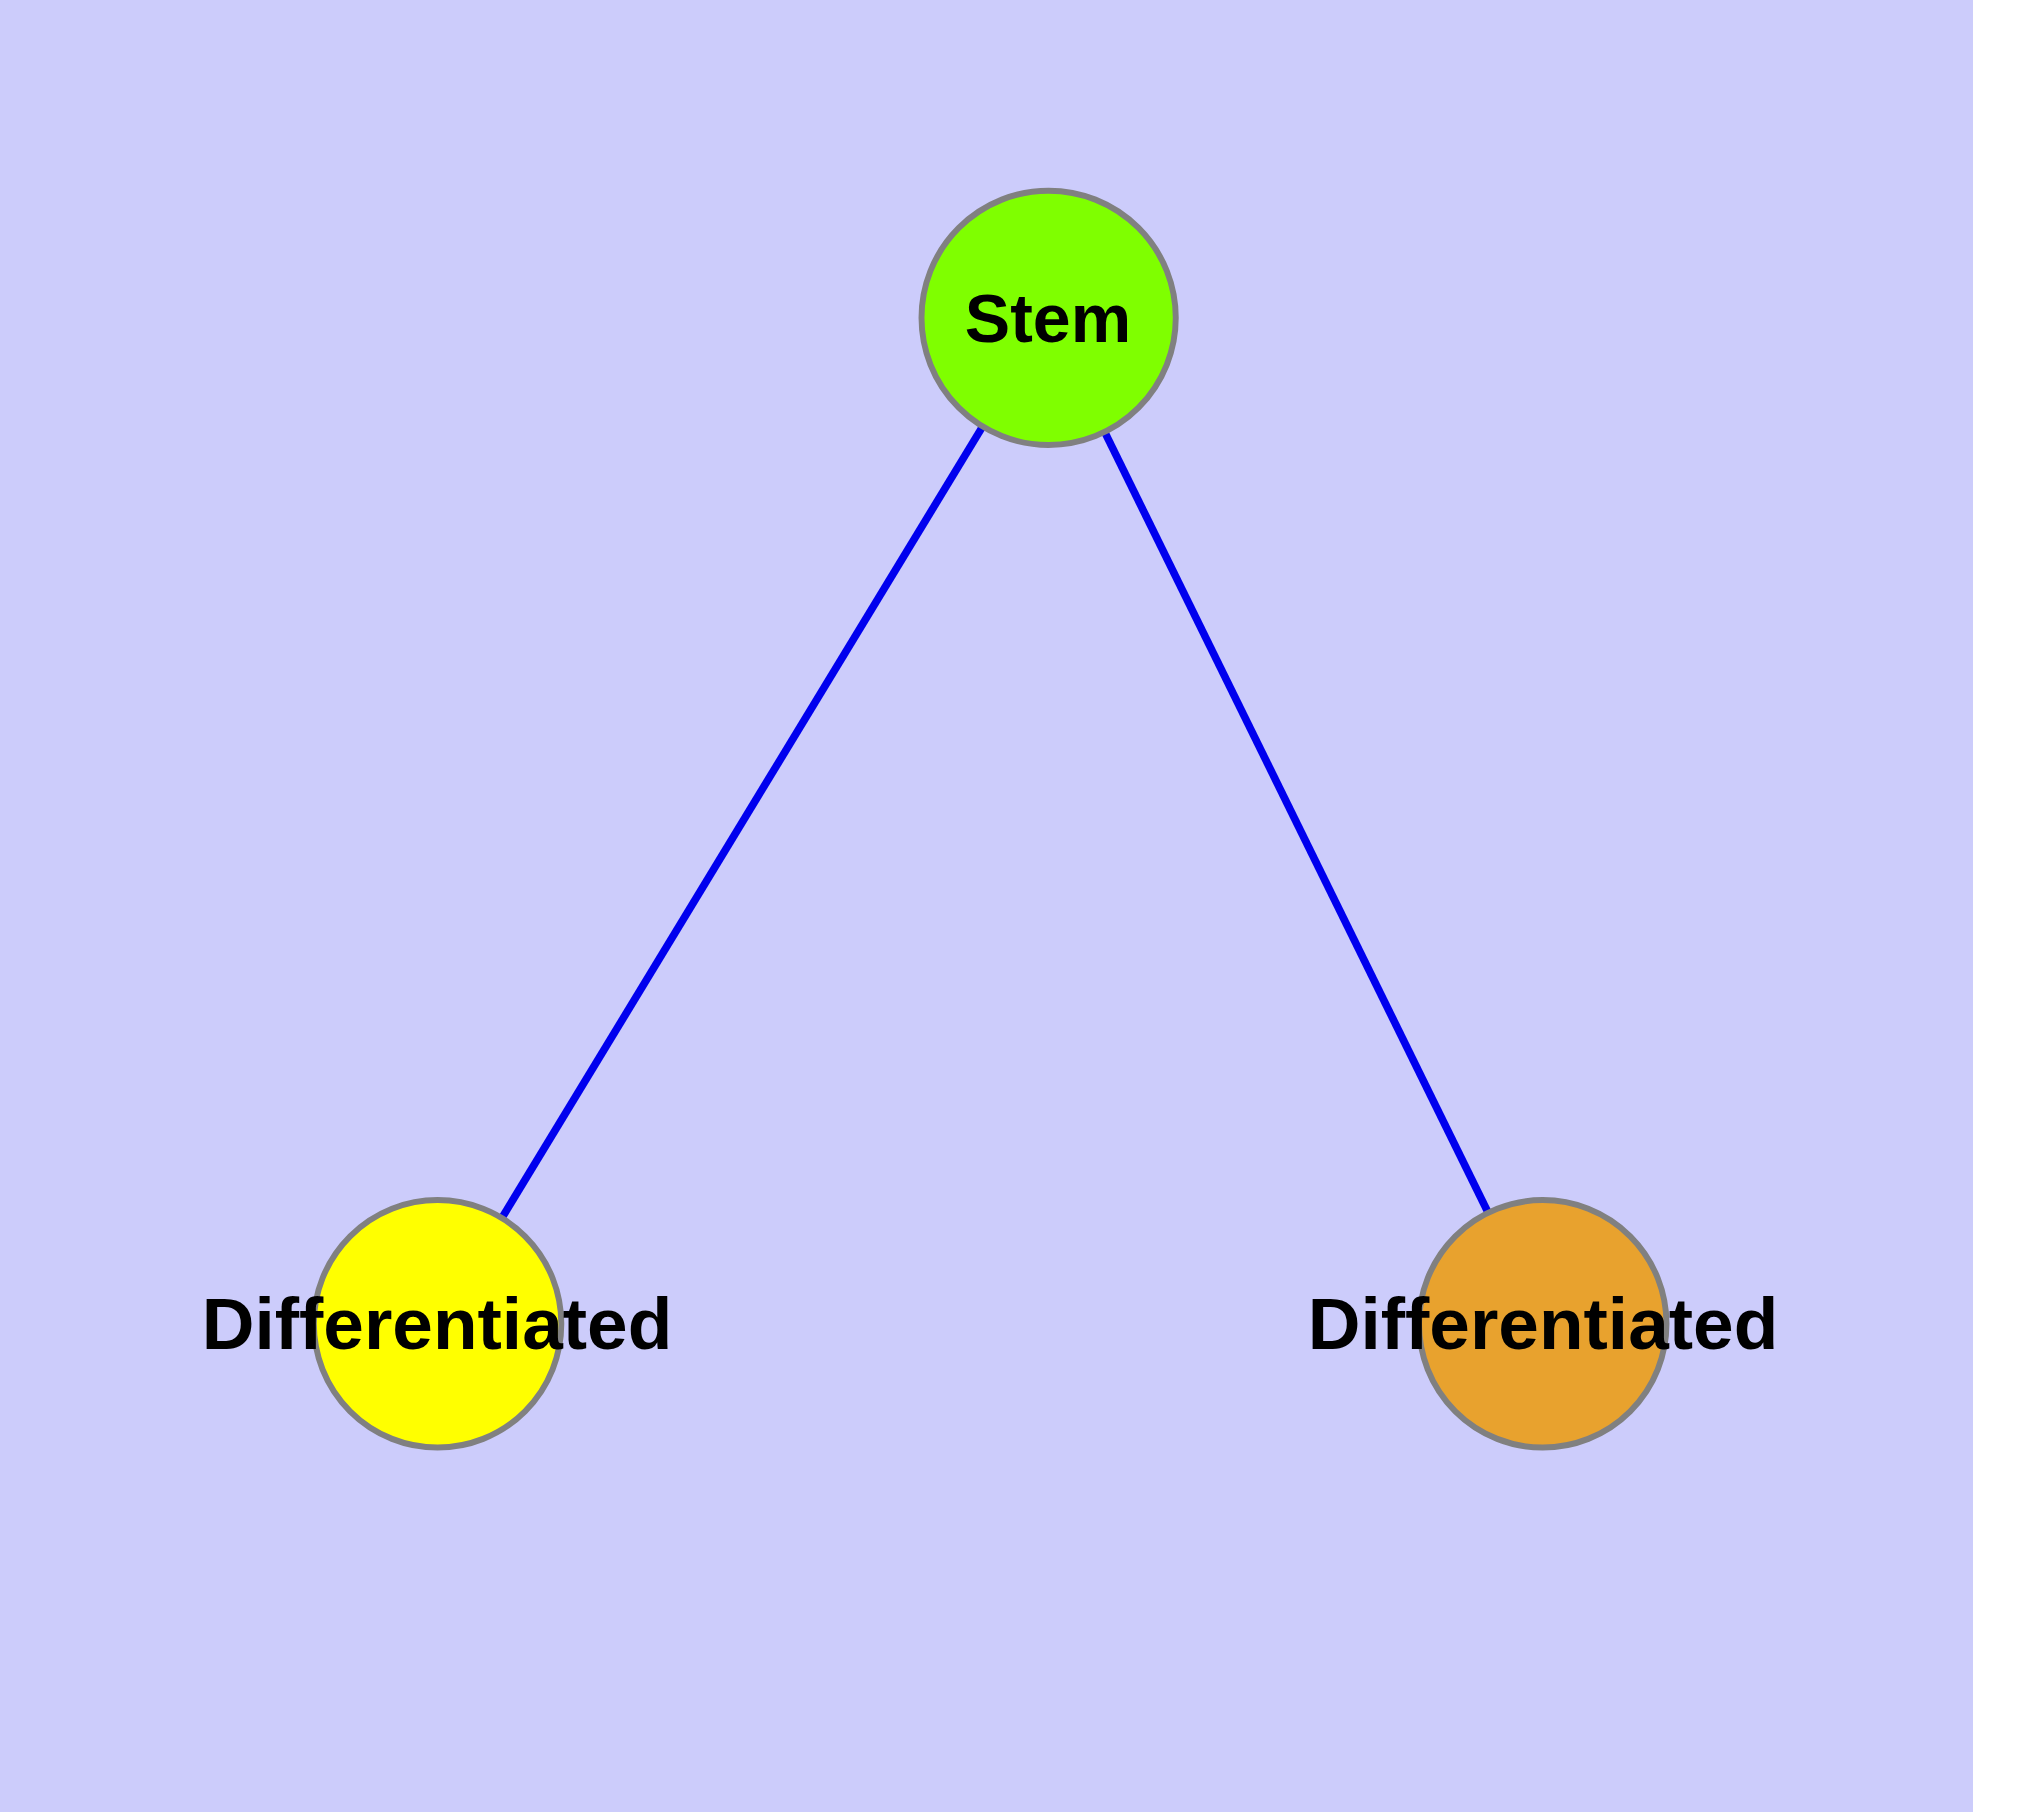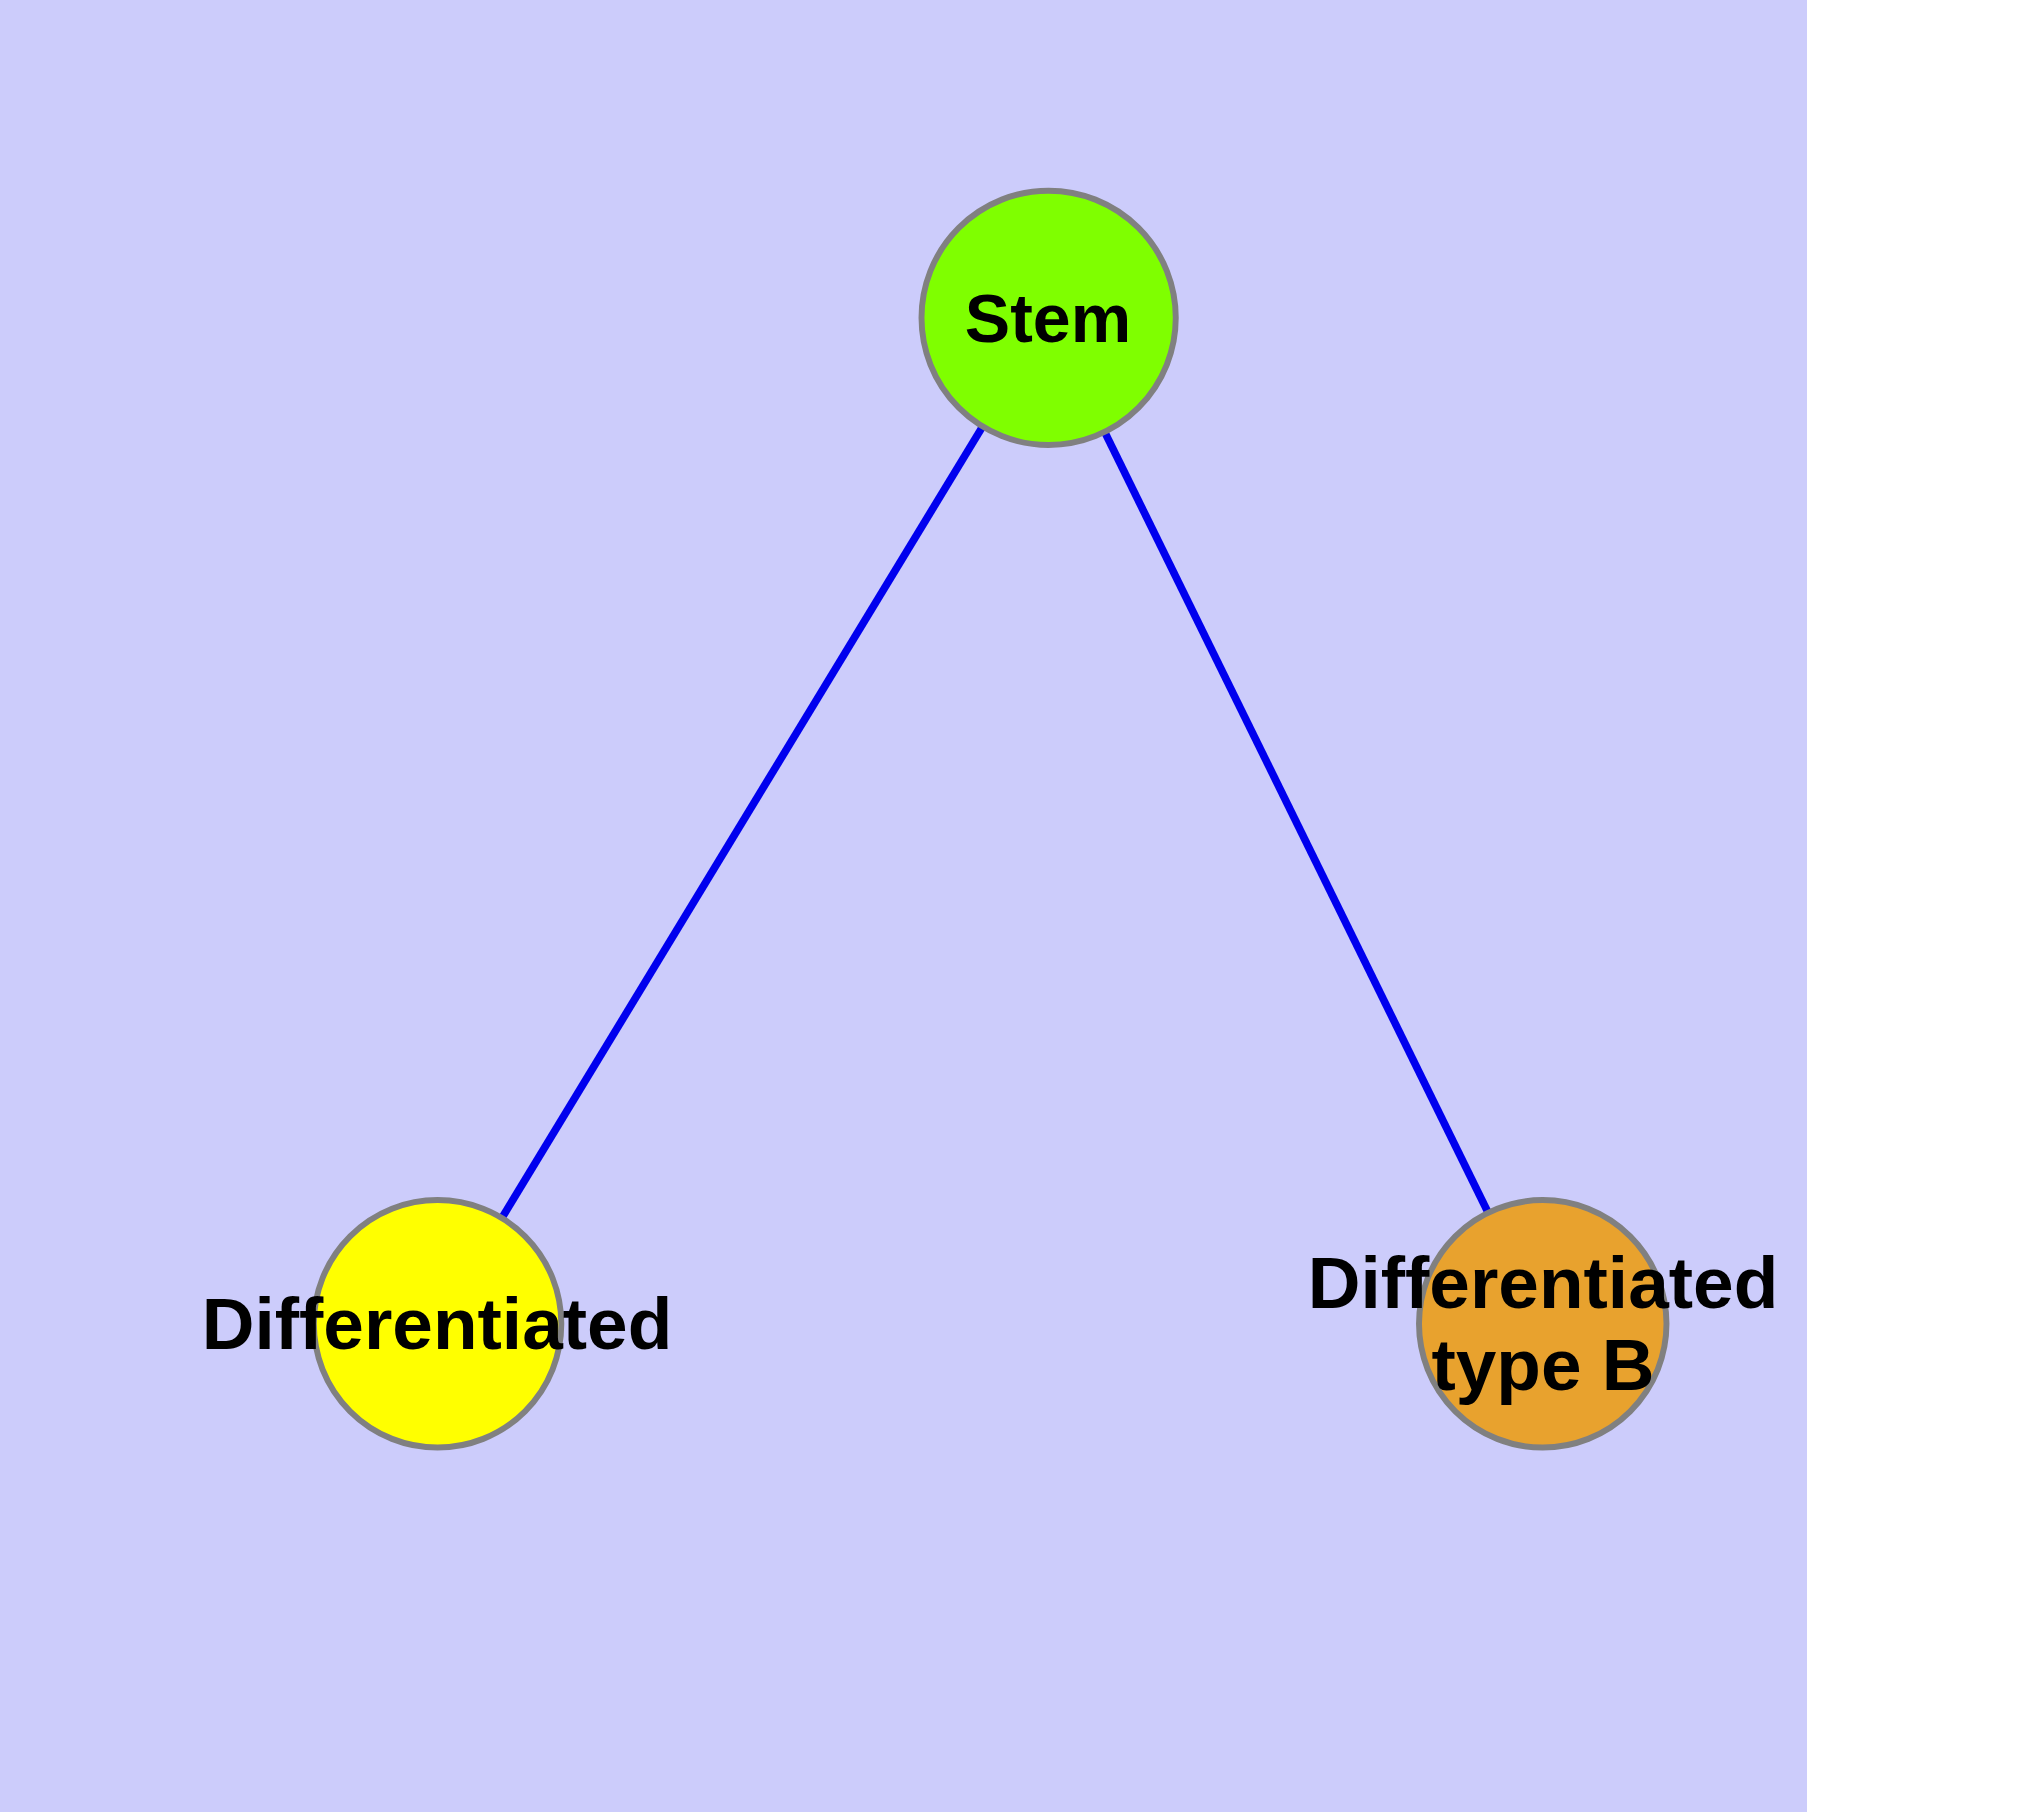--- a/index.html
+++ b/index.html
@@ -38,34 +38,34 @@
   .node-label.root {
     font-size: 68px;
   }
   .node-label.leaf {
     font-size: 73px;
   }
 </style>
 </head>
 <body>
 
-<div id="canvas" style="width: 1807px; height: 1812px;">
+<div id="canvas" style="width: 1973px; height: 1812px;">
   <div id="backdrop" style="background: rgb(204, 204, 251);"></div>
 
   <svg id="graph-svg" viewBox="0 0 2384 2138" xmlns="http://www.w3.org/2000/svg">
     <g id="edge-layer">
         <line x1="1237" y1="375" x2="516" y2="1562" stroke="#0000ee" stroke-width="9" stroke-linecap="butt"></line>
         <line x1="1237" y1="375" x2="1820" y2="1562" stroke="#0000ee" stroke-width="9" stroke-linecap="butt"></line>
       </g>
     <g id="node-layer">
         <circle cx="1237" cy="375" r="150" fill="#7fff00" stroke="#808080" stroke-width="7"></circle>
         <circle cx="516" cy="1562" r="146" fill="#ffff00" stroke="#808080" stroke-width="7"></circle>
         <circle cx="1820" cy="1562" r="146" fill="#e8a22e" stroke="#808080" stroke-width="7"></circle>
       </g>
   </svg>
 
   <div id="label-layer">
       <div class="node-label root" style="left: 1048px; top: 318px; font-size: 68px; color: rgb(0, 0, 0);"><div>Stem</div></div>
       <div class="node-label leaf" style="left: 437px; top: 1324px; font-size: 73px; color: rgb(0, 0, 0);"><div>Differentiated</div></div>
-      <div class="node-label leaf" style="left: 1543px; top: 1324px; font-size: 73px; color: rgb(0, 0, 0);"><div>Differentiated</div><div>type B</div></div>
+      <div class="node-label leaf" style="left: 1543px; top: 1324px; font-size: 73px; color: rgb(0, 0, 0);"><div>Differentiated</div></div>
     </div>
 </div>
 
 
 </body></html>

